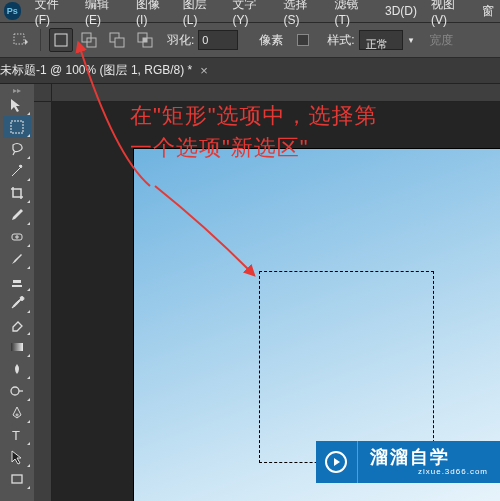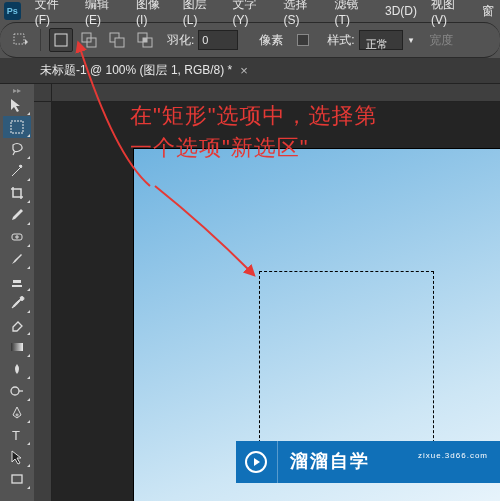--- a/index.html
+++ b/index.html
@@ -1,37 +1,37 @@
 <!DOCTYPE html>
 <html><head>
 <meta charset="utf-8">
 <style>
   * { margin: 0; padding: 0; box-sizing: border-box; font-family: "Microsoft YaHei", sans-serif; }
   body { background: #535353; width: 500px; height: 501px; overflow: hidden; position: relative; }
 
   
   .menu-bar { display: flex; align-items: center; background: #535353; height: 22px; padding-left: 4px; gap: 2px; }
-  .ps-logo { width: 18px; height: 18px; background: #0a3b5c; color: #6ec1e4; display: flex; align-items: center; justify-content: center; font-size: 9px; font-weight: bold; border-radius: 3px; margin-right: 6px; }
+  .ps-logo { width: 18px; height: 18px; background: #0a3b5c; color: #6ec1e4; display: flex; align-items: center; justify-content: center; font-size: 9px; font-weight: bold; border-radius: 8px; margin-right: 6px; }
   .menu-item { color: #e6e6e6; font-size: 12px; padding: 2px 6px; cursor: pointer; }
 
   
-  .options-bar { display: flex; align-items: center; background: #535353; height: 36px; border-top: 1px solid #2a2a2a; border-bottom: 1px solid #2a2a2a; padding: 0 8px; gap: 4px; border-radius: 16px; }
+  .options-bar { display: flex; align-items: center; background: #535353; height: 36px; border-top: 1px solid #2a2a2a; border-bottom: 1px solid #2a2a2a; padding: 0 8px; gap: 4px; }
   .opt-icon { width: 24px; height: 24px; display: flex; align-items: center; justify-content: center; cursor: pointer; border-radius: 2px; }
   .opt-icon.active { background: #3f3f3f; border: 1px solid #222; }
   .opt-sep { width: 1px; height: 22px; background: #3a3a3a; margin: 0 4px; }
   .opt-label { color: #e6e6e6; font-size: 12px; margin-left: 6px; }
   .opt-input { width: 40px; height: 20px; background: #3a3a3a; color: #e6e6e6; border: 1px solid #222; font-size: 11px; padding: 0 3px; }
   .opt-unit { color: #e6e6e6; font-size: 12px; margin-left: 17px; }
   .opt-check { width: 12px; height: 12px; border: 1px solid #888; background: #3a3a3a; margin-left: 10px; }
   .opt-gray { color: #888; font-size: 12px; margin-left: 4px; }
   .opt-select { background: #3a3a3a; color: #e6e6e6; border: 1px solid #222; font-size: 11px; height: 20px; padding: 6px 14px 0 6px; position: relative; }
   .opt-caret { color: #e6e6e6; font-size: 9px; margin-left: 2px; }
 
   
-  .tab-bar { background: #3a3a3a; height: 26px; display: flex; align-items: center; padding-left: 40px; border-bottom: 1px solid #222; }
+  .tab-bar { background: #3a3a3a; height: 26px; display: flex; align-items: center; border-bottom: 1px solid #222; }
   .doc-tab { color: #e6e6e6; font-size: 12px; display: flex; align-items: center; gap: 8px; }
   .tab-close { color: #bbb; font-size: 13px; cursor: pointer; }
 
   
   .toolbar { position: absolute; left: 0; top: 84px; width: 34px; background: #535353; display: flex; flex-direction: column; align-items: center; padding-top: 2px; }
   .toolbar-handle { width: 30px; height: 8px; display:flex; justify-content:center; align-items:center; color:#999; font-size:8px; }
   .tool { width: 28px; height: 22px; display: flex; align-items: center; justify-content: center; color: #d6d6d6; cursor: pointer; position: relative; }
   .tool.selected { background: #2f5a7a; }
   .tool .tri { position: absolute; right: 1px; bottom: 1px; width: 0; height: 0; border-left: 3px solid transparent; border-bottom: 3px solid #d6d6d6; }
 
@@ -43,21 +43,21 @@
   .canvas-doc { position: absolute; left: 100px; top: 65px; width: 380px; height: 380px; background: linear-gradient(160deg, #6fb3e0 0%, #cde6f5 70%, #eef7fd 100%); box-shadow: 0 0 0 1px #000; }
   .marquee { position: absolute; left: 125px; top: 122px; width: 175px; height: 192px; border: 1px dashed #000; }
 
   
   .annotation-text { position: absolute; left: 130px; top: 100px; color: #e53935; font-size: 22px; line-height: 32px; font-family: "SimSun","宋体",serif; letter-spacing: 1px; pointer-events: none; }
   .arrow-svg { position: absolute; left: 55px; top: 36px; pointer-events: none; }
 
   
   .watermark { position: absolute; right: 0; bottom: 18px; display: flex; align-items: center; height: 42px; background: #1070b8; color: #fff; }
   .wm-icon { width: 42px; height: 42px; display: flex; align-items: center; justify-content: center; border-right: 1px solid rgba(255,255,255,0.3); }
-  .wm-text { padding: 0 12px; display: flex; flex-direction: row; line-height: 1.1; }
+  .wm-text { padding: 0 12px; display: flex; flex-direction: column; line-height: 1.1; }
   .wm-main { font-size: 18px; font-weight: bold; letter-spacing: 2px; }
   .wm-sub { font-size: 8px; letter-spacing: 1px; margin-left: 48px; }
 
   
   svg { display: block; }
 </style>
 </head>
 <body>
 
 <div class="menu-bar">

